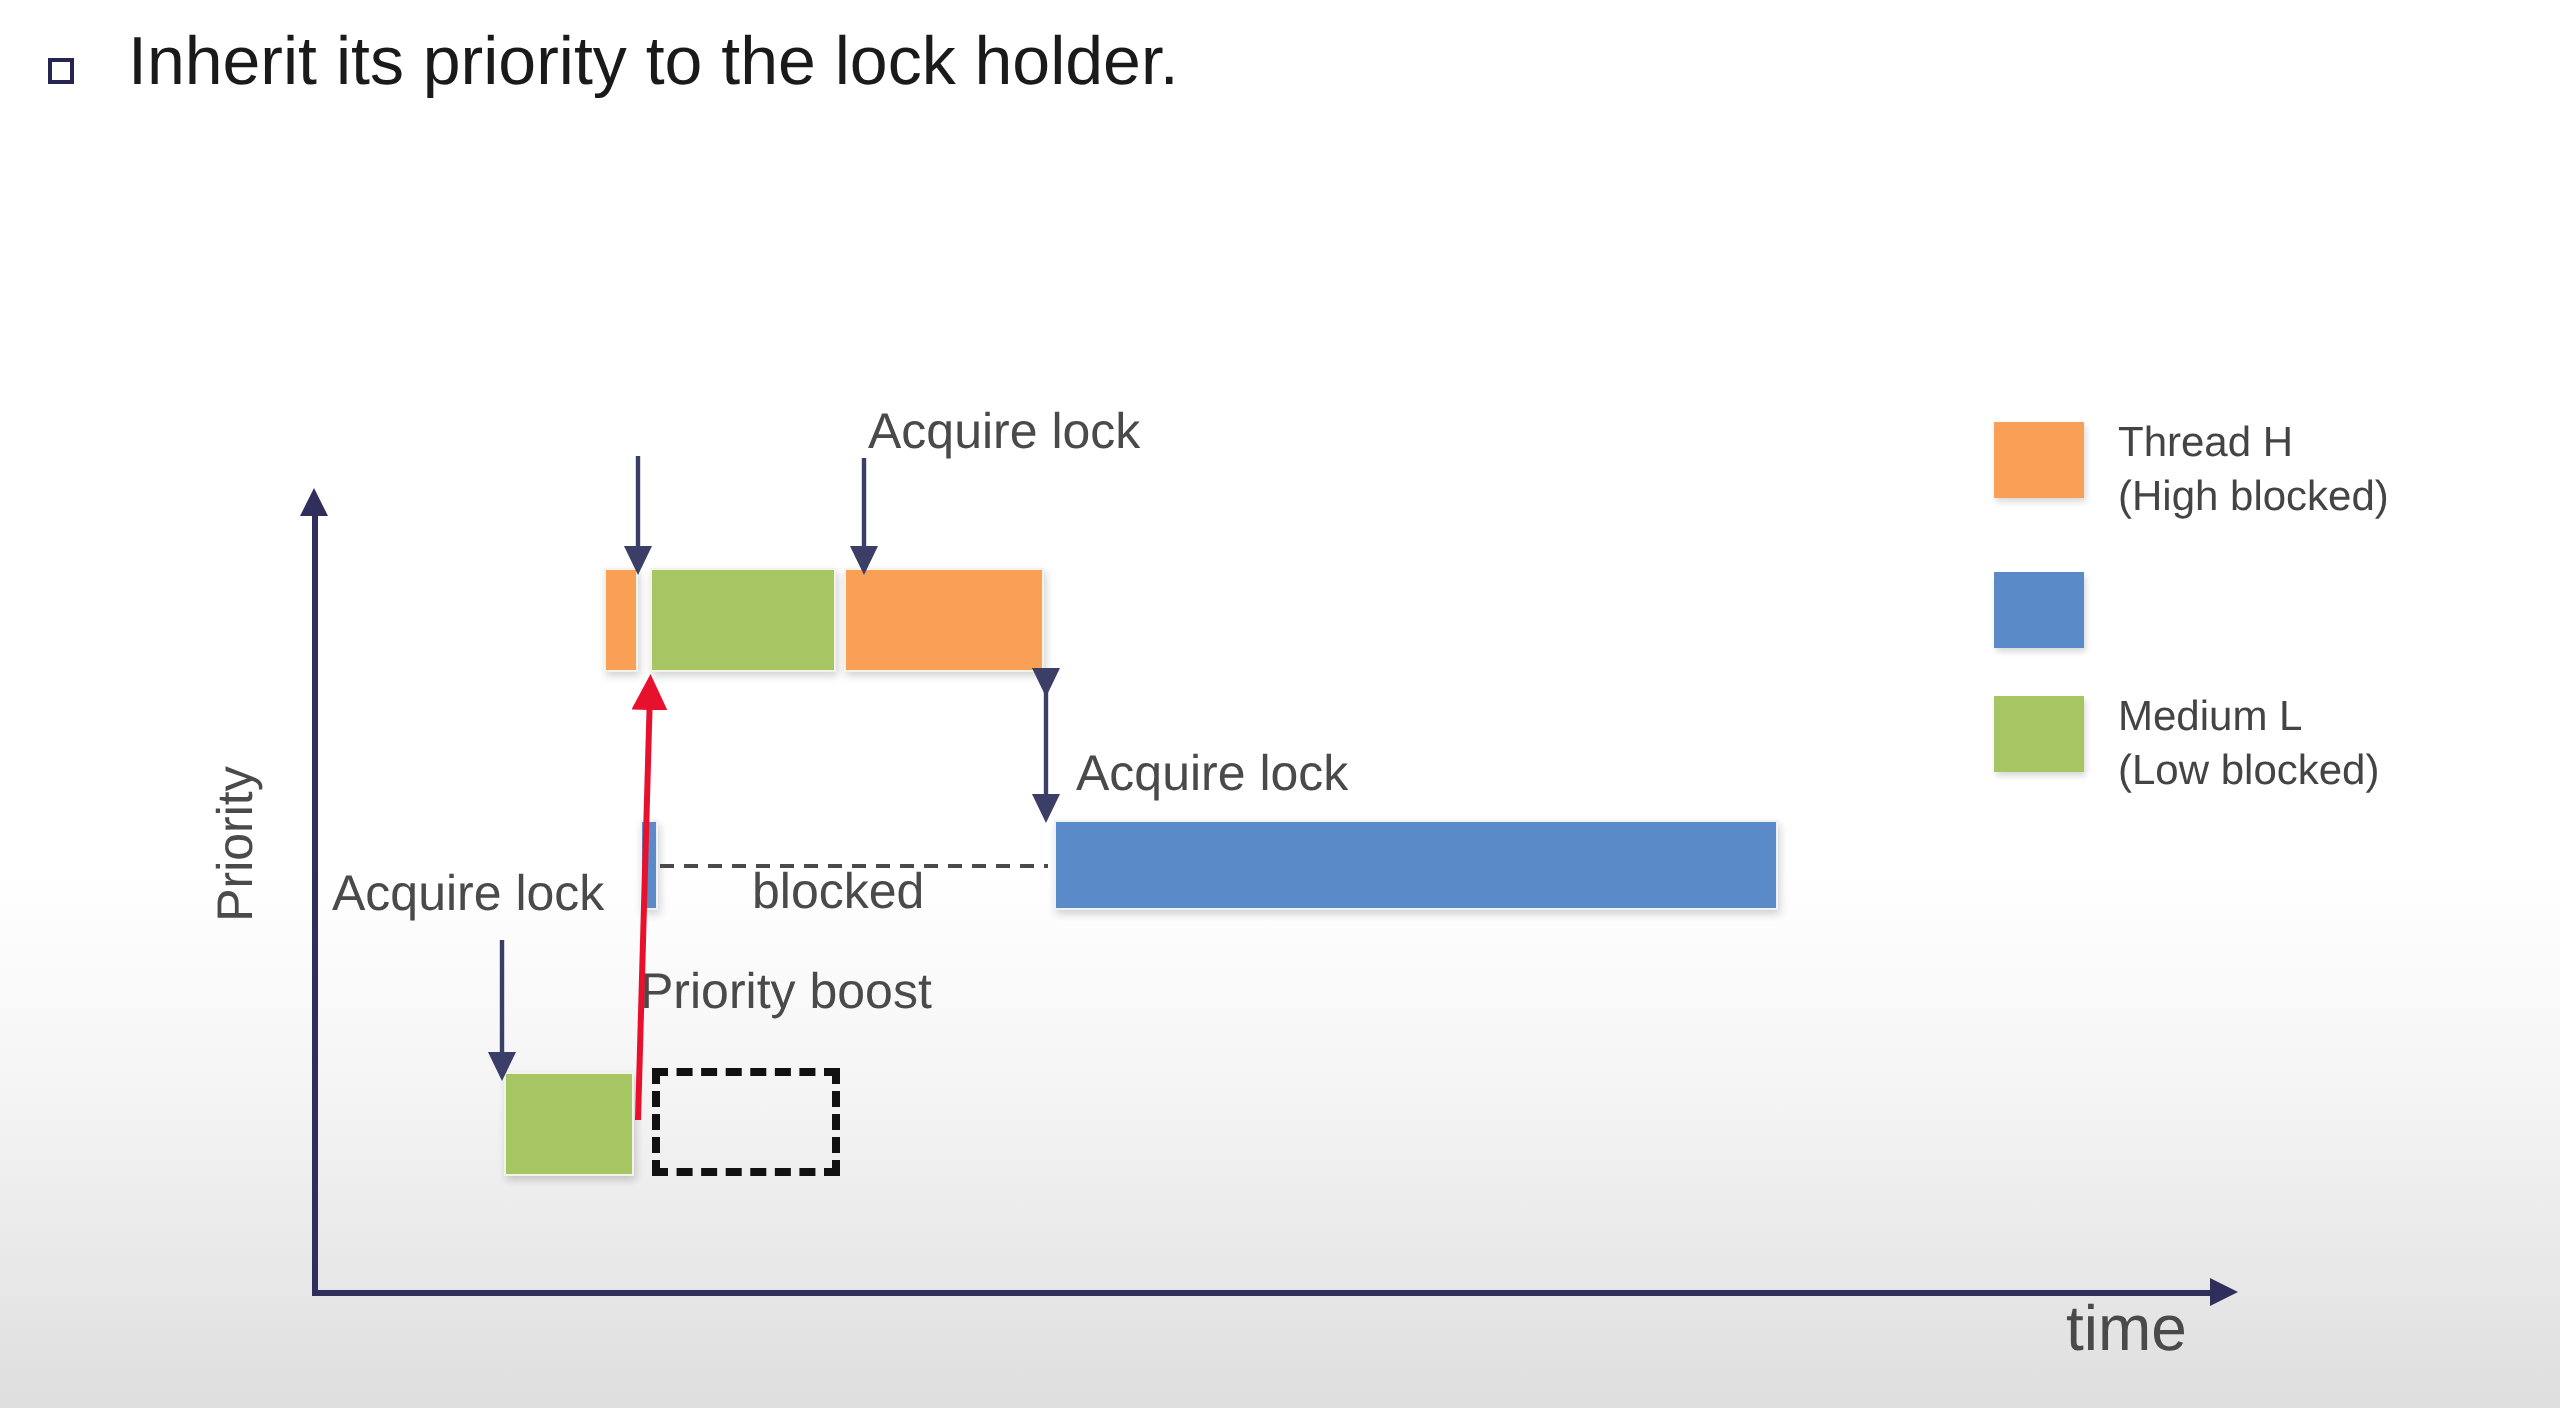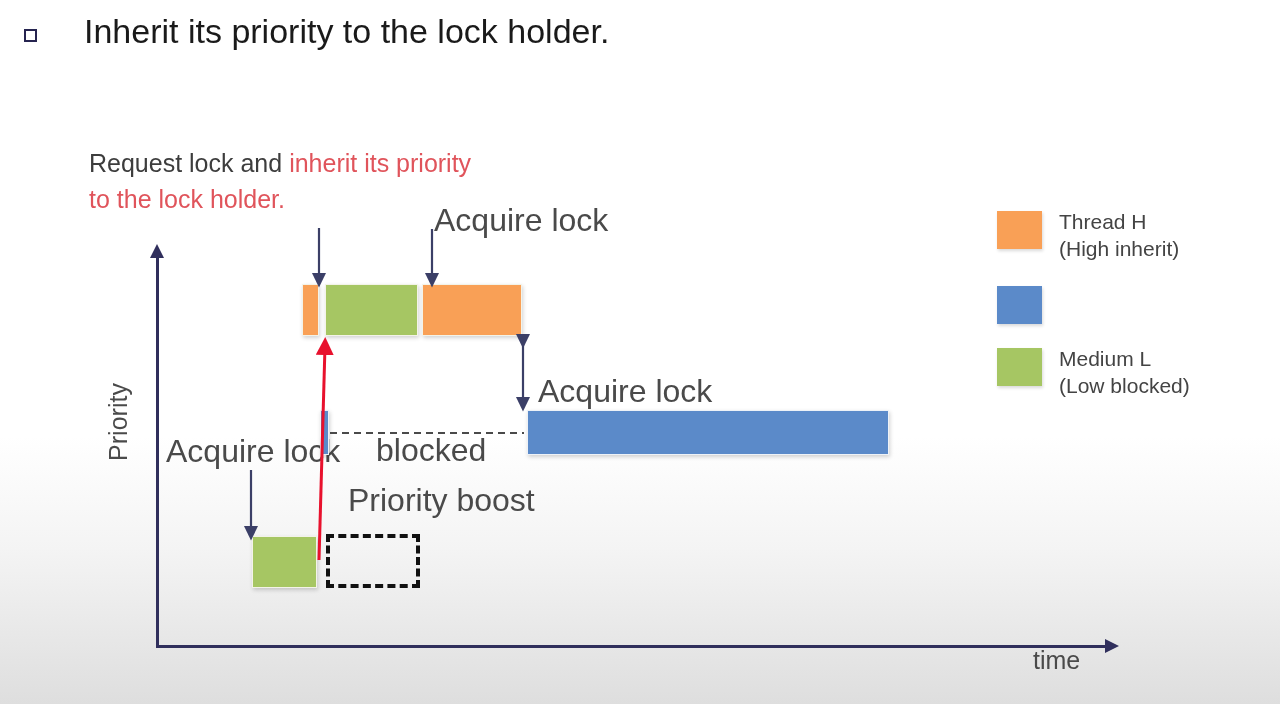--- a/index.html
+++ b/index.html
@@ -25,56 +25,56 @@
     left: 24px;
     top: 29px;
     width: 13px;
     height: 13px;
     border: 2px solid #262450;
     box-sizing: border-box;
     background: #ffffff;
   }
   #title-text {
     position: absolute;
-    left: 84px;
+    left: 64px;
     top: 12px;
     font-size: 34px;
     color: #1a1a1a;
     letter-spacing: 0px;
     white-space: nowrap;
   }
 
   
   .anno {
     position: absolute;
-    font-size: 32px;
+    font-size: 25px;
     color: #4a4a4a;
     white-space: nowrap;
   }
   #request-note {
     position: absolute;
     left: 89px;
     top: 145px;
     font-size: 25px;
     line-height: 36px;
     color: #3d3d3d;
     white-space: nowrap;
   }
   #request-note .red { color: #e0545b; }
 
   #label-acquire-top { left: 434px; top: 202px; }
   #label-release-lock { left: 538px; top: 323px; }
   #label-acquire-mid { left: 538px; top: 373px; }
   #label-blocked { left: 376px; top: 400px; margin-top: 32px; }
   #label-acquire-left { left: 166px; top: 433px; }
-  #label-priority-boost { left: 348px; top: 482px; }
+  #label-priority-boost { left: 320px; top: 482px; }
   #label-time {
     left: 1033px;
     top: 646px;
-    font-size: 25px;
+    font-size: 32px;
     color: #4a4a4a;
   }
   #label-priority {
     position: absolute;
     left: 104px;
     top: 362px;
     width: 120px;
     font-size: 25px;
     color: #4a4a4a;
     transform: rotate(-90deg);
@@ -195,24 +195,20 @@
   <div id="bullet-square"></div>
   <div id="title-text">Inherit its priority to the lock holder.</div>
 
   <div id="y-axis"></div>
   <div id="y-axis-arrow"></div>
   <div id="x-axis"></div>
   <div id="x-axis-arrow"></div>
   <div id="label-priority">Priority</div>
   <div class="anno" id="label-time">time</div>
 
-  <div id="request-note">
-    <span>Request lock and </span><span class="red">inherit its priority</span><br>
-    <span class="red">to the lock holder.</span>
-  </div>
 
   <div class="anno" id="label-acquire-top">Acquire lock</div>
   <div class="anno" id="label-acquire-mid">Acquire lock</div>
   <div class="anno" id="label-blocked">blocked</div>
   <div class="anno" id="label-acquire-left">Acquire lock</div>
   <div class="anno" id="label-priority-boost">Priority boost</div>
 
   <div class="bar bar-orange" id="bar-h-request"></div>
   <div class="bar bar-green" id="bar-l-boosted"></div>
   <div class="bar bar-orange" id="bar-h-run"></div>
@@ -246,21 +242,21 @@
 
     <line x1="319" y1="560" x2="325" y2="346" stroke="#e8112d" stroke-width="3" marker-end="url(#head-red)"></line>
   </svg>
 
   <div id="legend">
 
     <div class="legend-row">
       <div class="legend-swatch" style="background:#F9A056"></div>
       <div class="legend-text">
         <div>Thread H</div>
-        <div>(High inherit)</div>
+        <div>(High blocked)</div>
       </div>
     </div>
 
     <div class="legend-row">
       <div class="legend-swatch" style="background:#5B8AC9"></div>
     </div>
 
     <div class="legend-row">
       <div class="legend-swatch" style="background:#A6C663"></div>
       <div class="legend-text">

